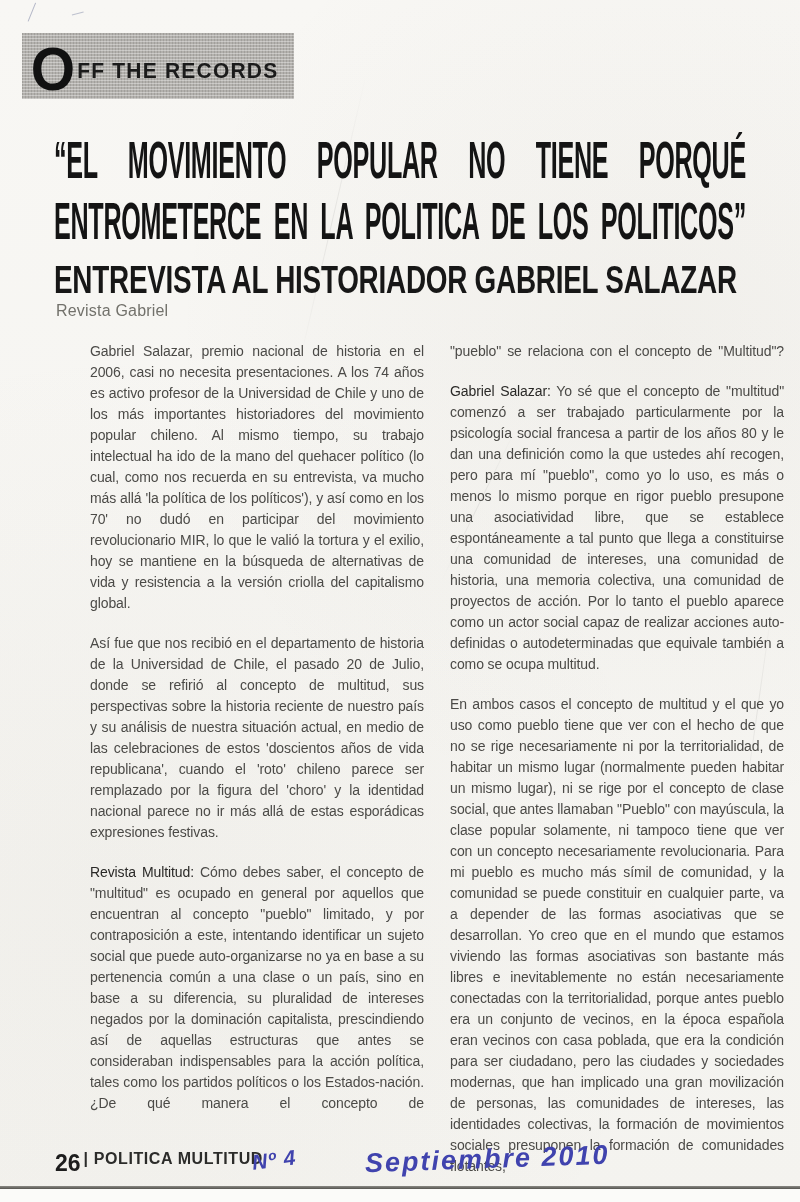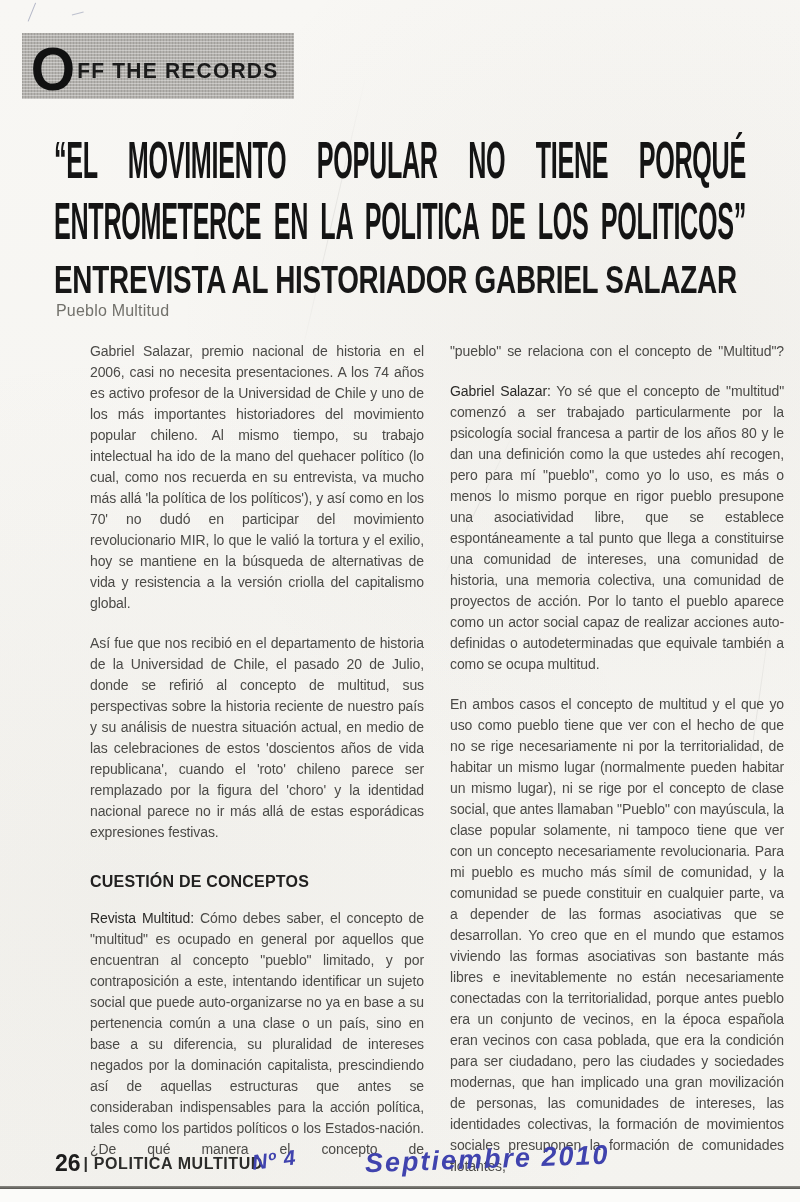--- a/index.html
+++ b/index.html
@@ -26,21 +26,21 @@
     font-size:34px;font-weight:700;color:#171717;white-space:nowrap;letter-spacing:-0.3px;}
   .byline{position:absolute;left:56px;top:302px;font-size:16px;color:#72716b;letter-spacing:0.2px;}
   
   .columns{position:absolute;left:55px;top:341px;width:694px;display:flex;gap:26px;margin-left:35px;}
   .col{width:334px;font-size:14px;line-height:21px;color:#4b4a47;text-align:justify;letter-spacing:-0.1px;}
   .col p{margin:0 0 19px 0;}
   .col p.force-just{text-align-last:justify;}
   .col h3{margin:28px 0 16px 0;font-size:16px;font-weight:700;color:#222120;letter-spacing:0.2px;}
   .lead{font-weight:400;color:#2a2927;}
   
-  .footer{position:absolute;left:55px;top:1150px;display:flex;align-items:center;}
+  .footer{position:absolute;left:55px;top:1150px;display:flex;align-items:flex-start;}
   .page-num{font-size:23px;font-weight:700;color:#1d1d1d;}
   .mag{font-size:16px;font-weight:600;color:#2c2c2a;letter-spacing:0.6px;margin-left:3px;}
   .hand{position:absolute;font-style:italic;font-weight:600;}
   .issue{left:252px;top:1148px;font-size:21px;transform:rotate(-7deg);letter-spacing:1px;}
   .date{left:365px;top:1144px;font-size:27px;transform:rotate(-2deg);letter-spacing:2px;}
   
   .crease{position:absolute;width:1px;background:linear-gradient(rgba(0,0,0,0.00),rgba(0,0,0,0.07),rgba(0,0,0,0.00));}
   .c1{left:332px;top:70px;height:300px;transform:rotate(13deg);}
   .c2{left:478px;top:420px;height:170px;transform:rotate(26deg);}
   .c3{left:757px;top:600px;height:220px;transform:rotate(8deg);}
@@ -63,27 +63,26 @@
     <span class="brand-rest">FF THE RECORDS</span>
   </div>
 
   <div class="title">
     <div class="title-line">“EL MOVIMIENTO POPULAR NO TIENE PORQUÉ</div>
     <div class="title-line">ENTROMETERCE EN LA POLITICA DE LOS POLITICOS”</div>
   </div>
 
   <div class="subtitle">ENTREVISTA AL HISTORIADOR GABRIEL SALAZAR</div>
 
-  <div class="byline">Pueblo Multitud</div>
+  <div class="byline">Revista Gabriel</div>
 
   <div class="columns">
     <div class="col">
       <p>Gabriel Salazar, premio nacional de historia en el 2006, casi no necesita presentaciones. A los 74 años es activo profesor de la Universidad de Chile y uno de los más importantes historiadores del movimiento popular chileno. Al mismo tiempo, su trabajo intelectual ha ido de la mano del quehacer político (lo cual, como nos recuerda en su entrevista, va mucho más allá 'la política de los políticos'), y así como en los 70' no dudó en participar del movimiento revolucionario MIR, lo que le valió la tortura y el exilio, hoy se mantiene en la búsqueda de alternativas de vida y resistencia a la versión criolla del capitalismo global.</p>
       <p>Así fue que nos recibió en el departamento de historia de la Universidad de Chile, el pasado 20 de Julio, donde se refirió al concepto de multitud, sus perspectivas sobre la historia reciente de nuestro país y su análisis de nuestra situación actual, en medio de las celebraciones de estos 'doscientos años de vida republicana', cuando el 'roto' chileno parece ser remplazado por la figura del 'choro' y la identidad nacional parece no ir más allá de estas esporádicas expresiones festivas.</p>
-      <h3>CUESTIÓN DE CONCEPTOS</h3>
       <p class="force-just"><span class="lead">Revista Multitud:</span><span> Cómo debes saber, el concepto de "multitud" es ocupado en general por aquellos que encuentran al concepto "pueblo" limitado, y por contraposición a este, intentando identificar un sujeto social que puede auto-organizarse no ya en base a su pertenencia común a una clase o un país, sino en base a su diferencia, su pluralidad de intereses negados por la dominación capitalista, prescindiendo así de aquellas estructuras que antes se consideraban indispensables para la acción política, tales como los partidos políticos o los Estados-nación. ¿De qué manera el concepto de</span></p>
     </div>
     <div class="col">
       <p class="force-just">"pueblo" se relaciona con el concepto de "Multitud"?</p>
       <p><span class="lead">Gabriel Salazar:</span><span> Yo sé que el concepto de "multitud" comenzó a ser trabajado particularmente por la psicología social francesa a partir de los años 80 y le dan una definición como la que ustedes ahí recogen, pero para mí "pueblo", como yo lo uso, es más o menos lo mismo porque en rigor pueblo presupone una asociatividad libre, que se establece espontáneamente a tal punto que llega a constituirse una comunidad de intereses, una comunidad de historia, una memoria colectiva, una comunidad de proyectos de acción. Por lo tanto el pueblo aparece como un actor social capaz de realizar acciones auto-definidas o autodeterminadas que equivale también a como se ocupa multitud.</span></p>
       <p>En ambos casos el concepto de multitud y el que yo uso como pueblo tiene que ver con el hecho de que no se rige necesariamente ni por la territorialidad, de habitar un mismo lugar (normalmente pueden habitar un mismo lugar), ni se rige por el concepto de clase social, que antes llamaban "Pueblo" con mayúscula, la clase popular solamente, ni tampoco tiene que ver con un concepto necesariamente revolucionaria. Para mi pueblo es mucho más símil de comunidad, y la comunidad se puede constituir en cualquier parte, va a depender de las formas asociativas que se desarrollan. Yo creo que en el mundo que estamos viviendo las formas asociativas son bastante más libres e inevitablemente no están necesariamente conectadas con la territorialidad, porque antes pueblo era un conjunto de vecinos, en la época española eran vecinos con casa poblada, que era la condición para ser ciudadano, pero las ciudades y sociedades modernas, que han implicado una gran movilización de personas, las comunidades de intereses, las identidades colectivas, la formación de movimientos sociales presuponen la formación de comunidades flotantes,</p>
     </div>
   </div>
 
   <div class="footer">

